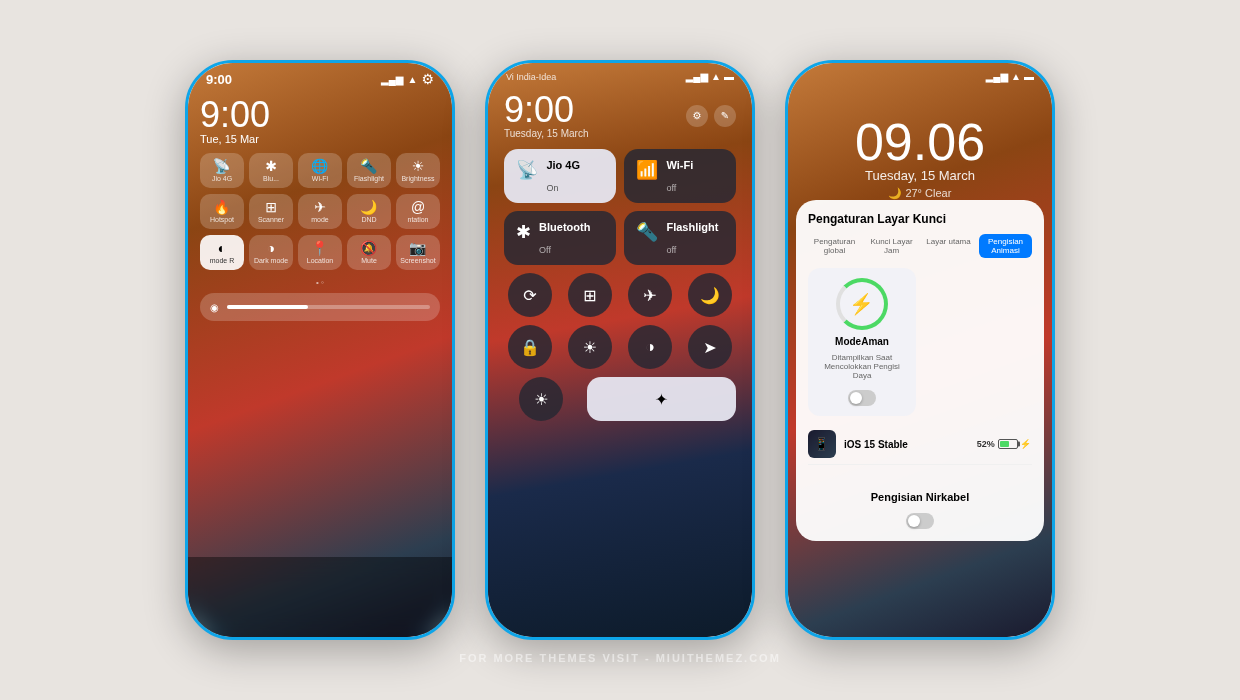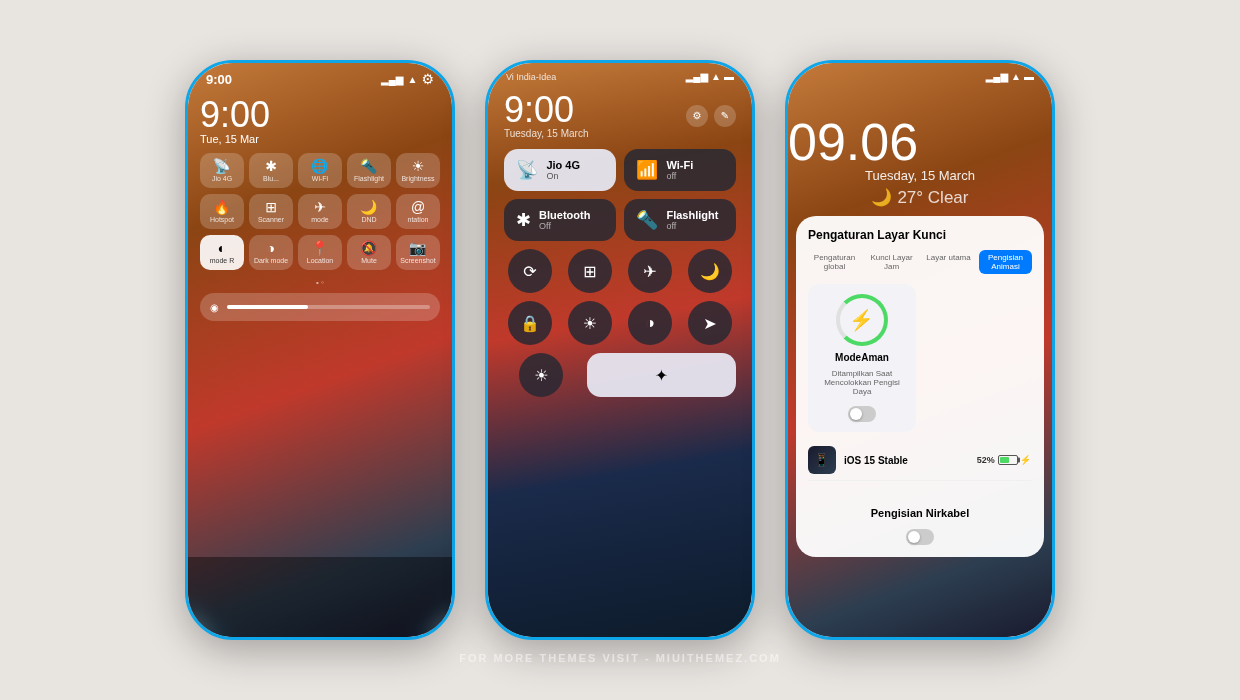--- a/index.html
+++ b/index.html
@@ -173,21 +173,21 @@
       cursor: pointer;
     }
     .p2-tile.active {
       background: rgba(230,230,240,0.95);
     }
     .p2-tile-icon { font-size: 18px; color: #fff; }
     .p2-tile.active .p2-tile-icon { color: #000; }
     .p2-tile-text { flex: 1; }
     .p2-tile-name { font-size: 11px; font-weight: 600; color: #fff; }
     .p2-tile.active .p2-tile-name { color: #000; }
-    .p2-tile-sub { font-size: 9px; color: rgba(255,255,255,0.6); }
+    .p2-tile-sub { font-size: 9px; color: rgba(255,255,255,0.6); margin-top: 12px; }
     .p2-tile.active .p2-tile-sub { color: #555; }
 
     .p2-row {
       display: grid;
       grid-template-columns: repeat(4, 1fr);
       gap: 8px;
       margin-bottom: 8px;
     }
     .p2-small-btn {
       background: rgba(40,40,50,0.85);
@@ -207,38 +207,37 @@
       font-size: 14px;
     }
 
     
     .phone3-bg {
       background: linear-gradient(160deg, #c47a3a 0%, #8b4513 25%, #c0392b 55%, #2c3e50 85%, #1a1a2e 100%);
       height: 100%;
       position: relative;
     }
     .p3-time {
-      text-align: left;
+      text-align: center;
       padding-top: 30px;
       font-size: 52px;
       font-weight: 200;
       color: #fff;
       line-height: 1;
     }
     .p3-date {
       text-align: center;
       font-size: 13px;
       color: rgba(255,255,255,0.9);
       margin-bottom: 4px;
     }
     .p3-weather {
       text-align: center;
-      font-size: 17px;
+      font-size: 11px;
       color: rgba(255,255,255,0.8);
-      margin-bottom: 8px;
     }
 
     .settings-panel {
       background: rgba(255,255,255,0.95);
       border-radius: 20px;
       margin: 0 8px;
       padding: 12px;
       position: relative;
     }
     .settings-title {

